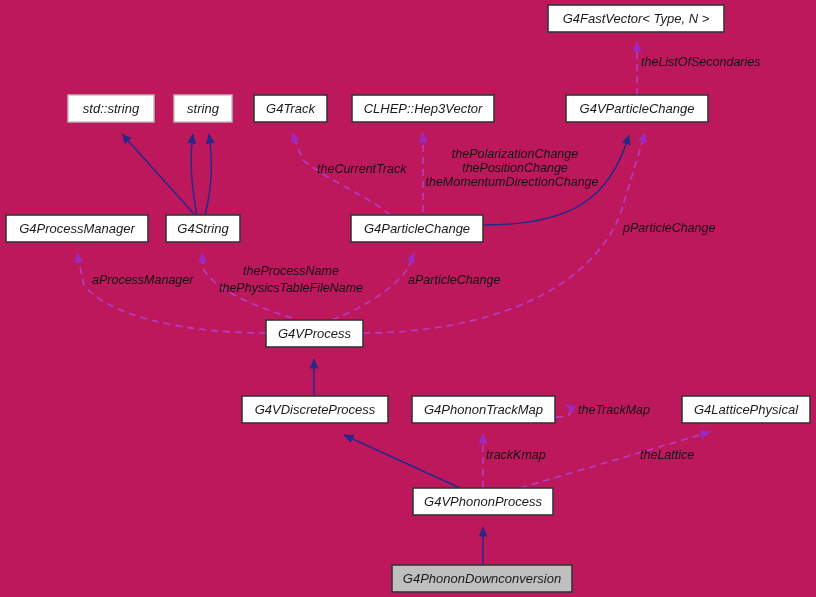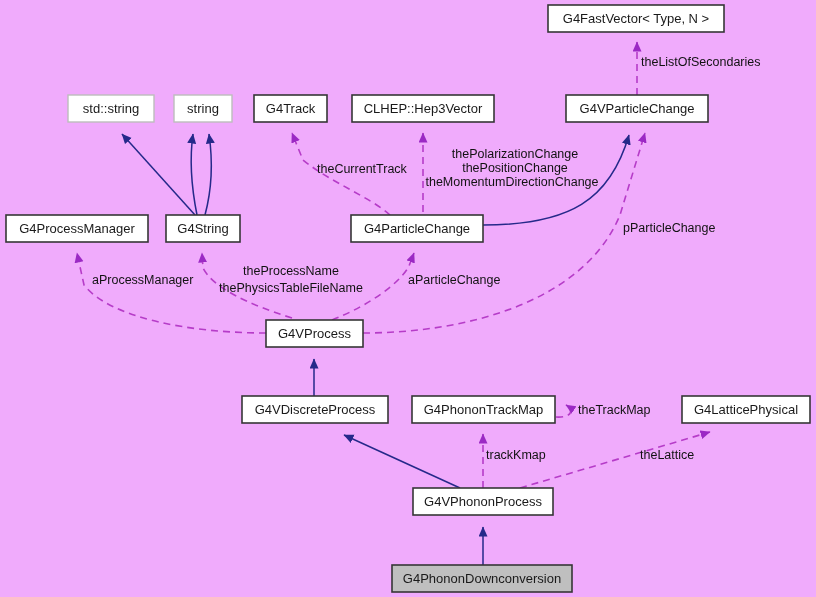--- a/index.html
+++ b/index.html
@@ -4,23 +4,24 @@
 <style>
   html, body {
     margin: 0;
     padding: 0;
     background: #ffffff;
   }
   #diagram-root {
     position: relative;
     width: 816px;
     height: 597px;
-    background: #f0abfc;
+    background: #be185d;
     font-family: "Liberation Sans", sans-serif;
     overflow: hidden;
+    font-style: italic;
   }
   svg#uml-canvas {
     display: block;
     width: 816px;
     height: 597px;
   }
   .node-box {
     fill: #ffffff;
     stroke: #363636;
     stroke-width: 1.6;

